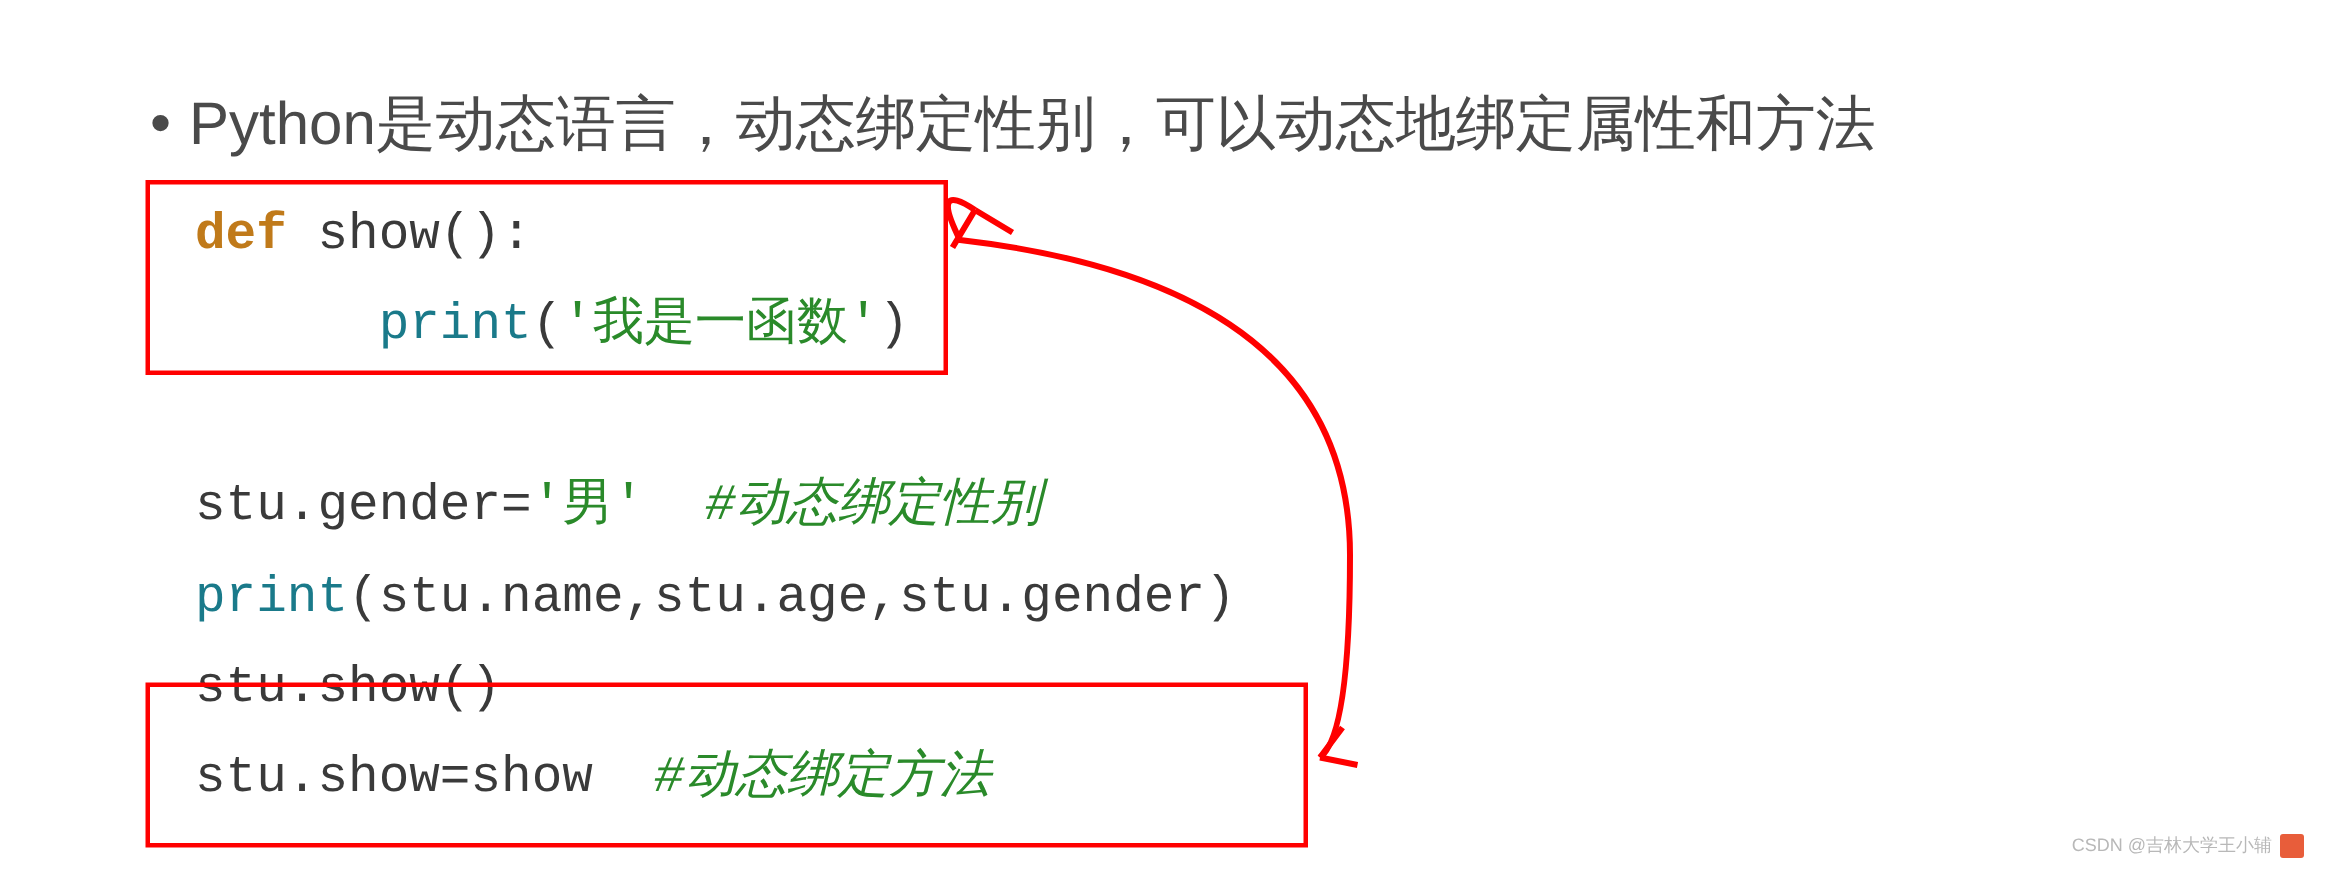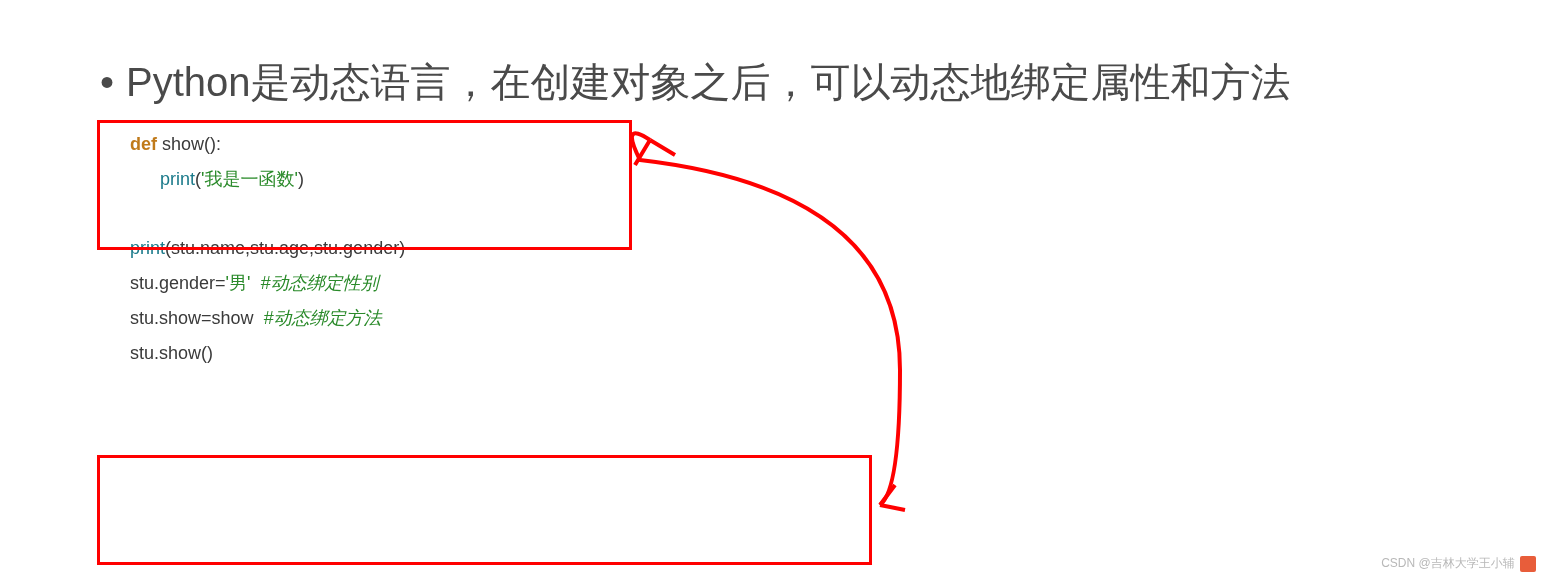--- a/index.html
+++ b/index.html
@@ -25,22 +25,22 @@
       align-items: center;
     }
     .bullet-dot {
       font-size: 40px;
       margin-right: 12px;
     }
     .code-area {
       position: absolute;
       top: 130px;
       left: 130px;
-      font-family: Liberation Sans, sans-serif;
-      font-size: 18px;
+      font-family: Liberation Mono, monospace;
+      font-size: 34px;
       line-height: 1.6;
       color: #3a3a3a;
     }
     .code-line {
       white-space: pre;
       margin-bottom: 6px;
     }
     .kw-def { color: #c07a1a; font-weight: bold; }
     .kw-print { color: #1a7a8a; }
     .string { color: #2a8a2a; text-align: center; }
@@ -87,31 +87,31 @@
       border-radius: 2px;
       vertical-align: middle;
       margin-left: 2px;
     }
   </style>
 </head>
 <body>
 
 <div class="bullet-line">
   <span class="bullet-dot">•</span>
-  <span>Python是动态语言，在创建对象之后，可以动态地绑定属性和方法</span>
+  <span>Python是动态语言，动态绑定性别，可以动态地绑定属性和方法</span>
 </div>
 
 <div class="code-area">
   <div class="code-line"><span class="kw-def">def </span><span>show():</span></div>
   <div class="code-line"><span>      </span><span class="kw-print">print</span><span>(</span><span class="string">'我是一函数'</span><span>)</span></div>
   <div class="code-line"> </div>
+  <div class="code-line"><span>stu.gender=</span><span class="string">'男'</span><span>  </span><span class="comment">#动态绑定性别</span></div>
   <div class="code-line"><span class="kw-print">print</span><span>(stu.name,stu.age,stu.gender)</span></div>
-  <div class="code-line"><span>stu.gender=</span><span class="string">'男'</span><span>  </span><span class="comment">#动态绑定性别</span></div>
+  <div class="code-line">stu.show()</div>
   <div class="code-line"><span>stu.show=show  </span><span class="comment">#动态绑定方法</span></div>
-  <div class="code-line">stu.show()</div>
 </div>
 
 <div class="red-box box1"></div>
 <div class="red-box box2"></div>
 
 <svg class="arrow-svg" viewBox="0 0 340 420">
   <path d="M 30 30 Q 0 10, 20 50 Q 280 80, 280 260 Q 280 380, 260 395 L 260 395" stroke="#ff0000" stroke-width="4" fill="none"></path>
   <path d="M 30 30 L 15 55 M 30 30 L 55 45" stroke="#ff0000" stroke-width="4" fill="none"></path>
   <path d="M 260 395 L 275 375 M 260 395 L 285 400" stroke="#ff0000" stroke-width="4" fill="none"></path>
 </svg>

